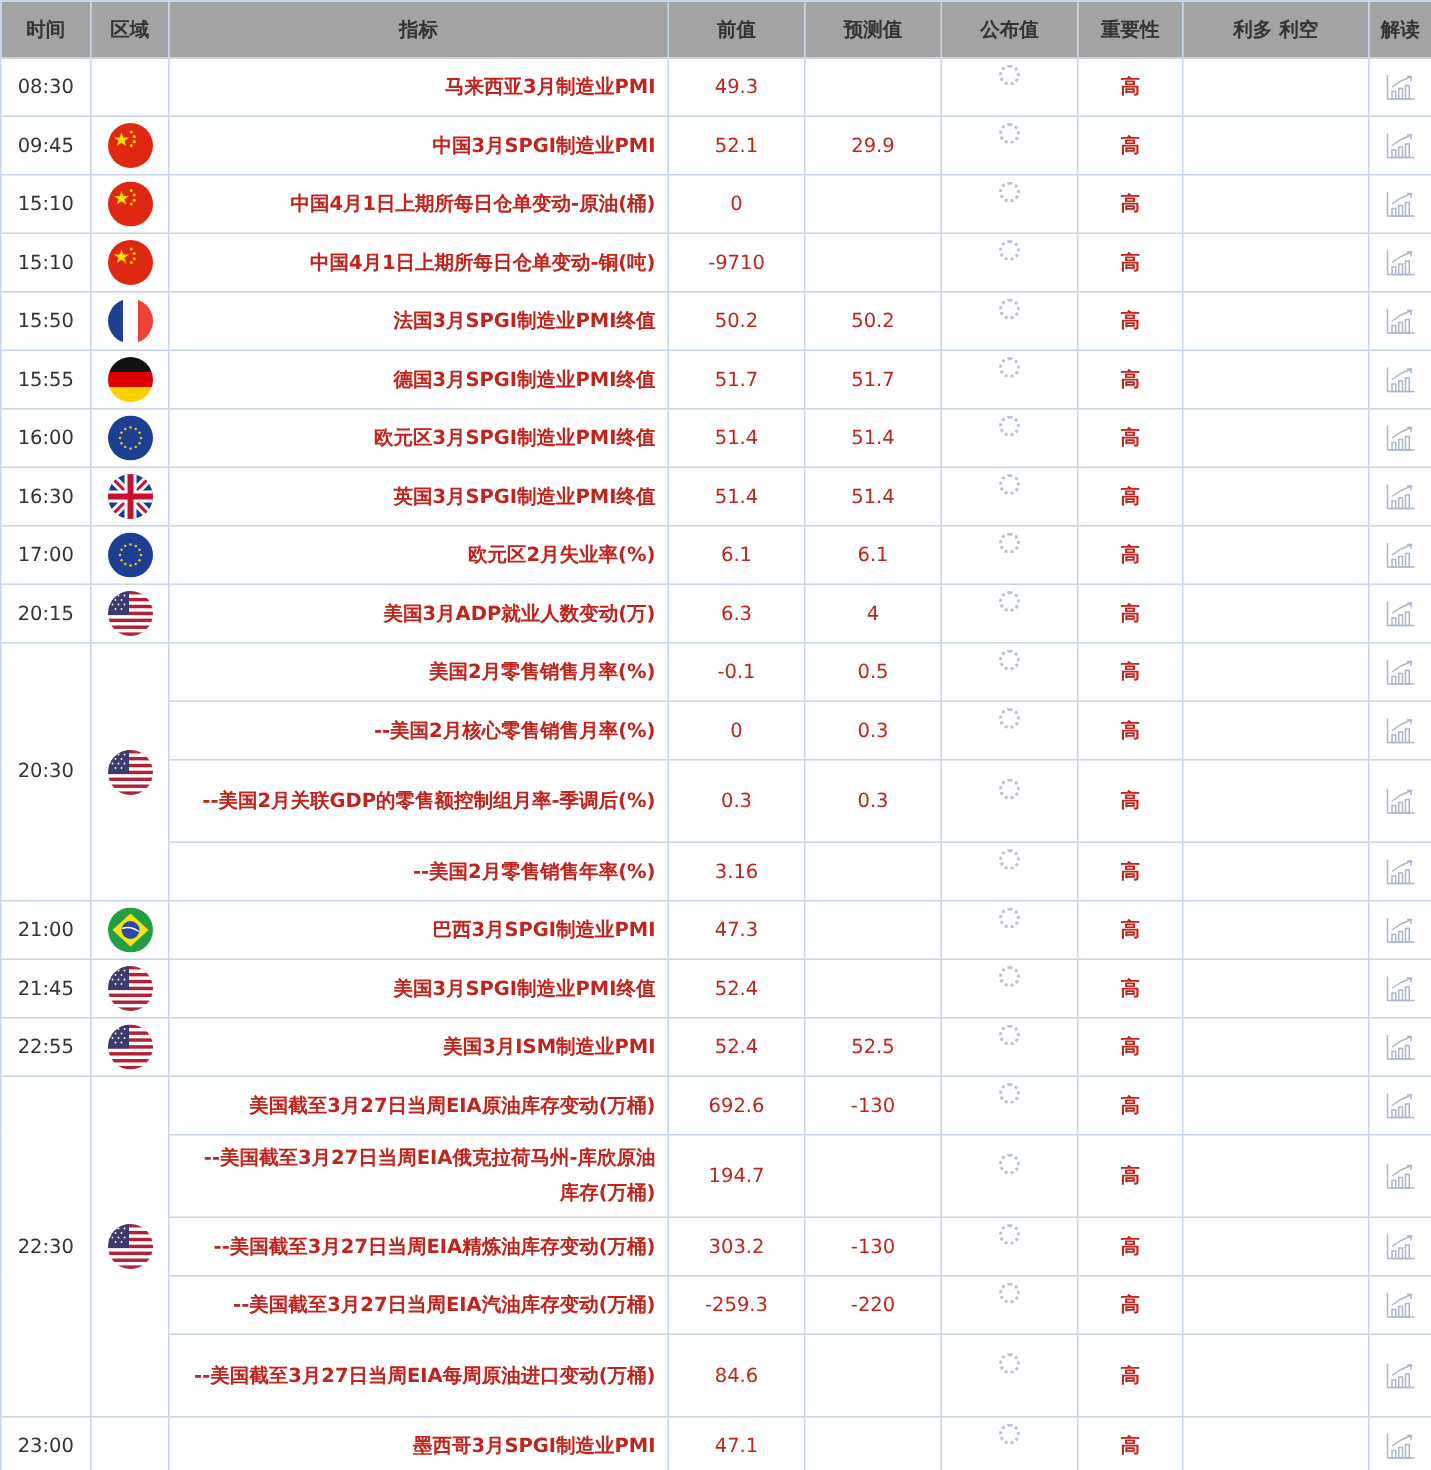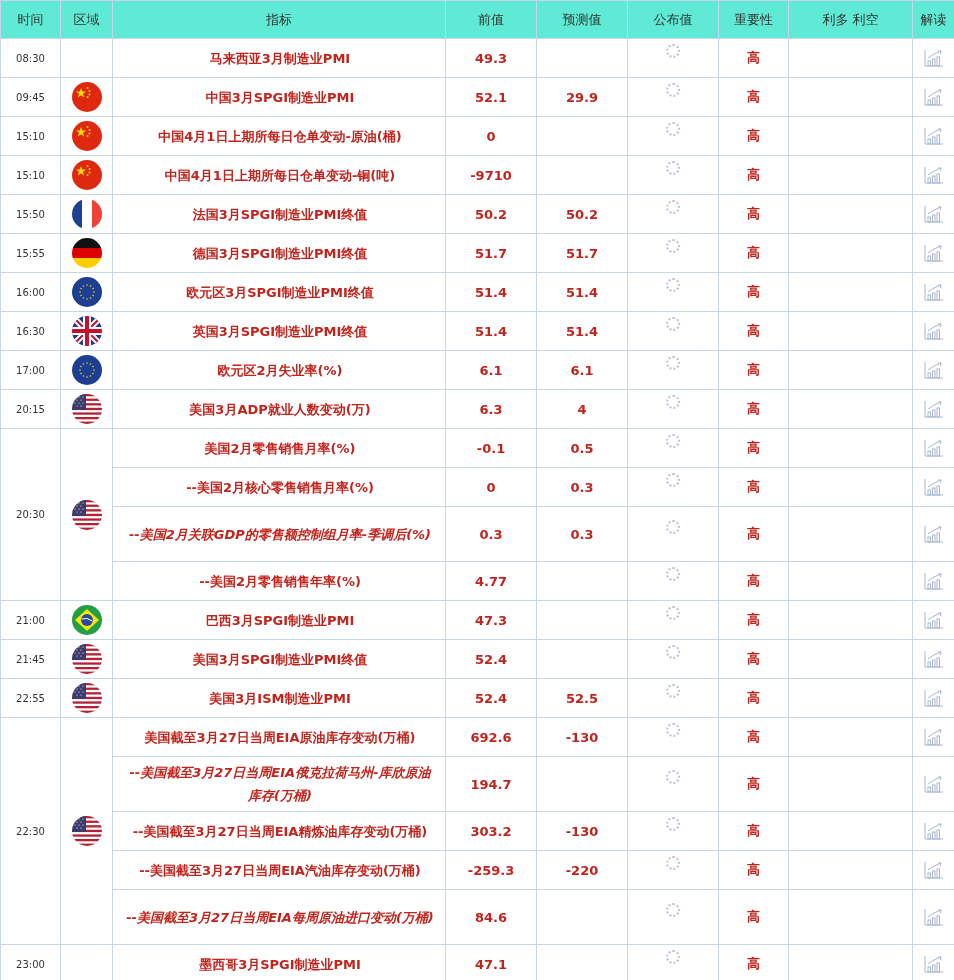--- a/index.html
+++ b/index.html
@@ -1,24 +1,24 @@
 <!DOCTYPE html>
 <html><head>
 <meta charset="utf-8">
 <style>
   html,body{margin:0;padding:0;background:#fff;}
   body{width:954px;height:980px;overflow:hidden;font-family:"DejaVu Sans","Liberation Sans",sans-serif;}
   table{border-collapse:collapse;table-layout:fixed;width:954px;}
   th,td{border:1px solid #c8d6ea;padding:0;text-align:center;vertical-align:middle;}
-  thead th{background:#5eead4;height:37px;font-size:13px;font-weight:normal;color:#333;}
+  thead th{background:#a3a3a3;height:37px;font-size:13px;font-weight:bold;color:#333;}
   td{height:38px;font-size:13px;}
-  td.tall{height:54px;font-style:italic;}
-  td.time{color:#333;font-size:10px;}
-  td.ind{text-align:center;padding-left:10px;padding-right:8px;color:#c0241c;font-weight:bold;line-height:23px;font-size:13px;}
-  td.val{color:#c0241c;font-weight:bold;font-size:13px;}
+  td.tall{height:54px;}
+  td.time{color:#333;font-size:13px;}
+  td.ind{text-align:right;padding-left:10px;padding-right:8px;color:#c0241c;font-weight:bold;line-height:23px;font-size:13px;}
+  td.val{color:#c0241c;font-weight:normal;font-size:13px;}
   td.imp{color:#c0241c;font-weight:bold;font-size:13px;}
   .flag{width:30px;height:30px;border-radius:50%;display:inline-block;vertical-align:middle;overflow:hidden;position:relative;}
   .spinner{display:inline-block;width:14px;height:14px;border-radius:50%;border:2px dotted #b8c4d8;box-sizing:border-box;position:relative;top:-6px;}
   .chart-ico{display:inline-block;width:20px;height:18px;vertical-align:middle;}
 </style>
 </head>
 <body>
 
 <svg width="0" height="0" style="position:absolute">
   <defs>
@@ -318,21 +318,21 @@
       <td class="val">0.3</td>
       <td><span class="spinner"></span></td>
       <td class="imp">高</td>
       <td></td>
       <td><svg class="chart-ico">
             <use href="#chart"></use>
           </svg></td>
     </tr>
     <tr>
       <td class="ind">--美国2月零售销售年率(%)</td>
-      <td class="val">4.77</td>
+      <td class="val">3.16</td>
       <td class="val"></td>
       <td><span class="spinner"></span></td>
       <td class="imp">高</td>
       <td></td>
       <td><svg class="chart-ico">
             <use href="#chart"></use>
           </svg></td>
     </tr>
 
     <tr>

